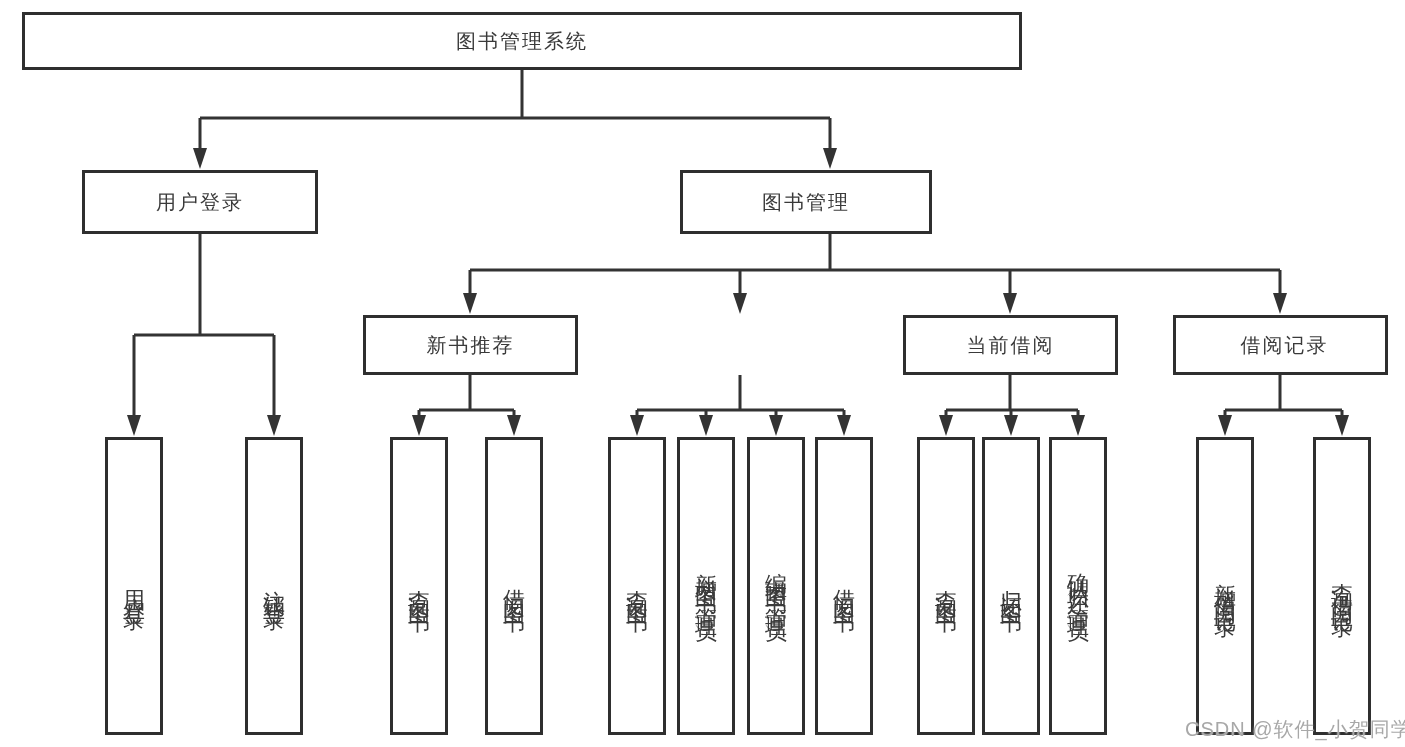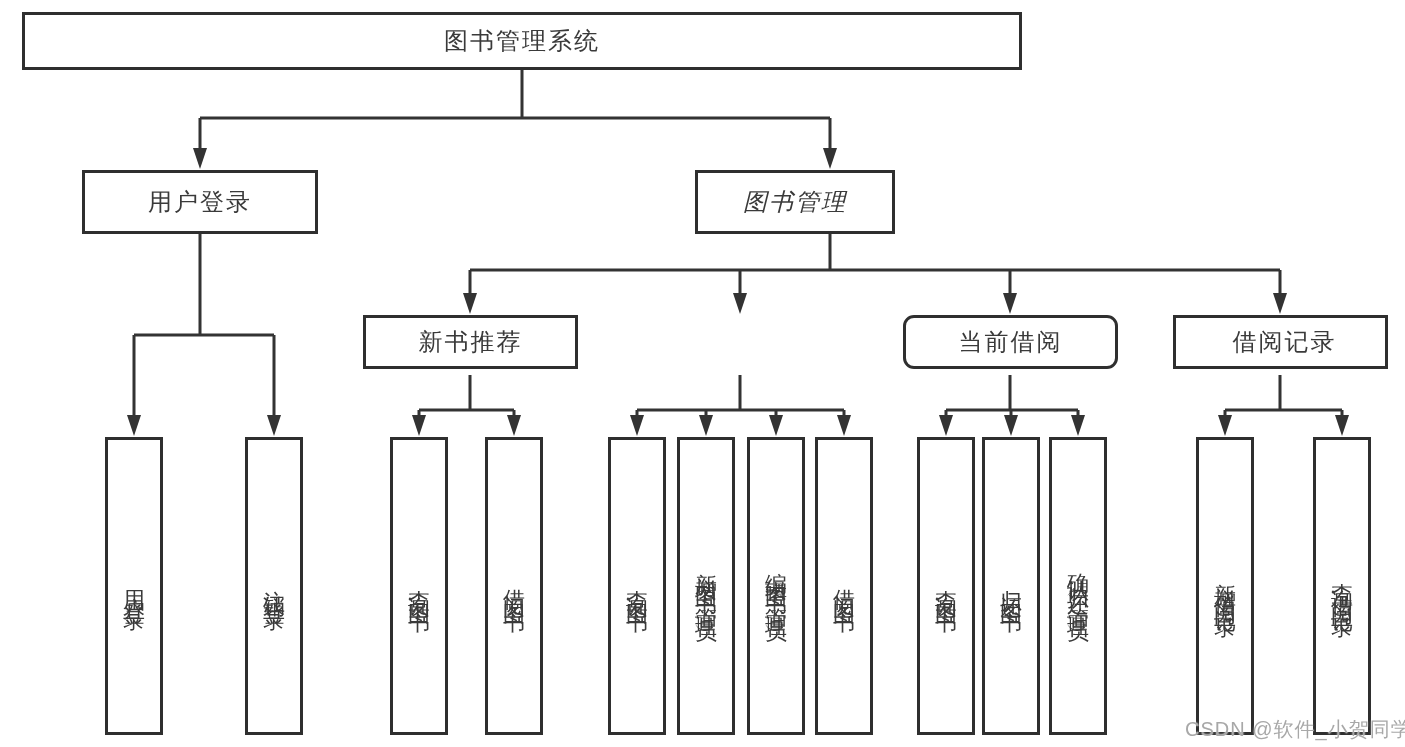--- a/index.html
+++ b/index.html
@@ -27,31 +27,31 @@
     box-sizing: border-box;
     border: 3px solid #2f2f2f;
     background: #ffffff;
     color: #3a3a3a;
     display: flex;
     align-items: center;
     justify-content: center;
     text-align: center;
   }
   .hbox {
-    font-size: 24px;
+    font-size: 20px;
     letter-spacing: 2px;
     line-height: 1;
   }
   .root-box   { left: 22px;  top: 12px;  width: 1000px; height: 58px; }
   .l2-0       { left: 82px;  top: 170px; width: 236px;  height: 64px; }
-  .l2-1       { left: 695px; top: 170px; width: 200px;  height: 64px; font-style: italic; }
-  .l3         { top: 315px; width: 215px; height: 54px; }
+  .l2-1       { left: 680px; top: 170px; width: 252px;  height: 64px; }
+  .l3         { top: 315px; width: 215px; height: 60px; }
   .l3-0 { left: 363px; }
   .l3-1 { left: 633px; }
-  .l3-2 { left: 903px; border-radius: 11px; }
+  .l3-2 { left: 903px; }
   .l3-3 { left: 1173px; padding-left: 8px; }
   .leaf {
     top: 437px;
     width: 58px;
     height: 298px;
     writing-mode: vertical-rl;
     text-orientation: mixed;
     font-size: 22px;
     letter-spacing: 7px;
     line-height: 1;

